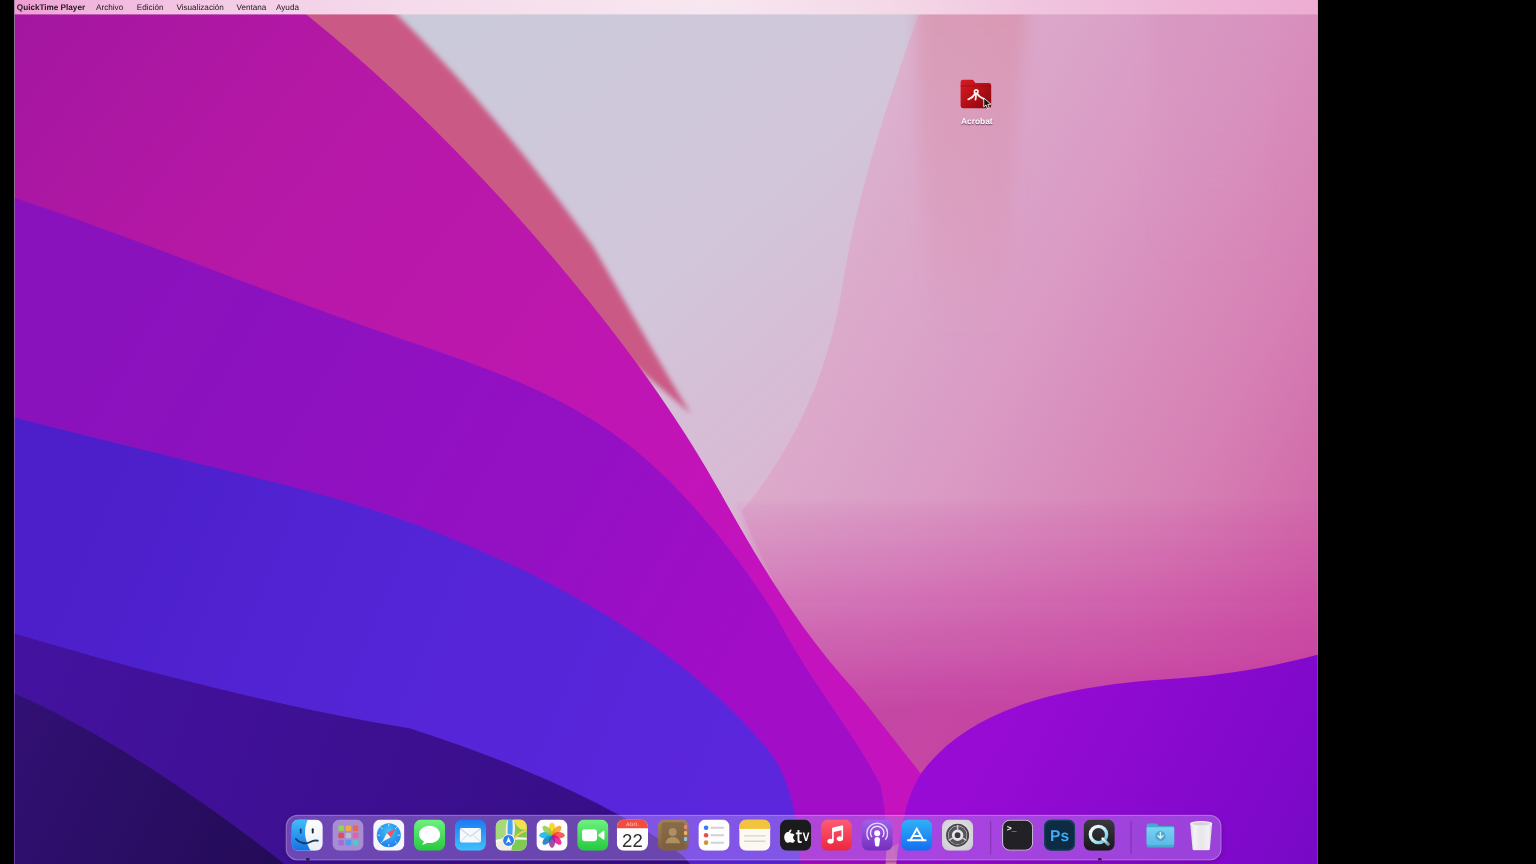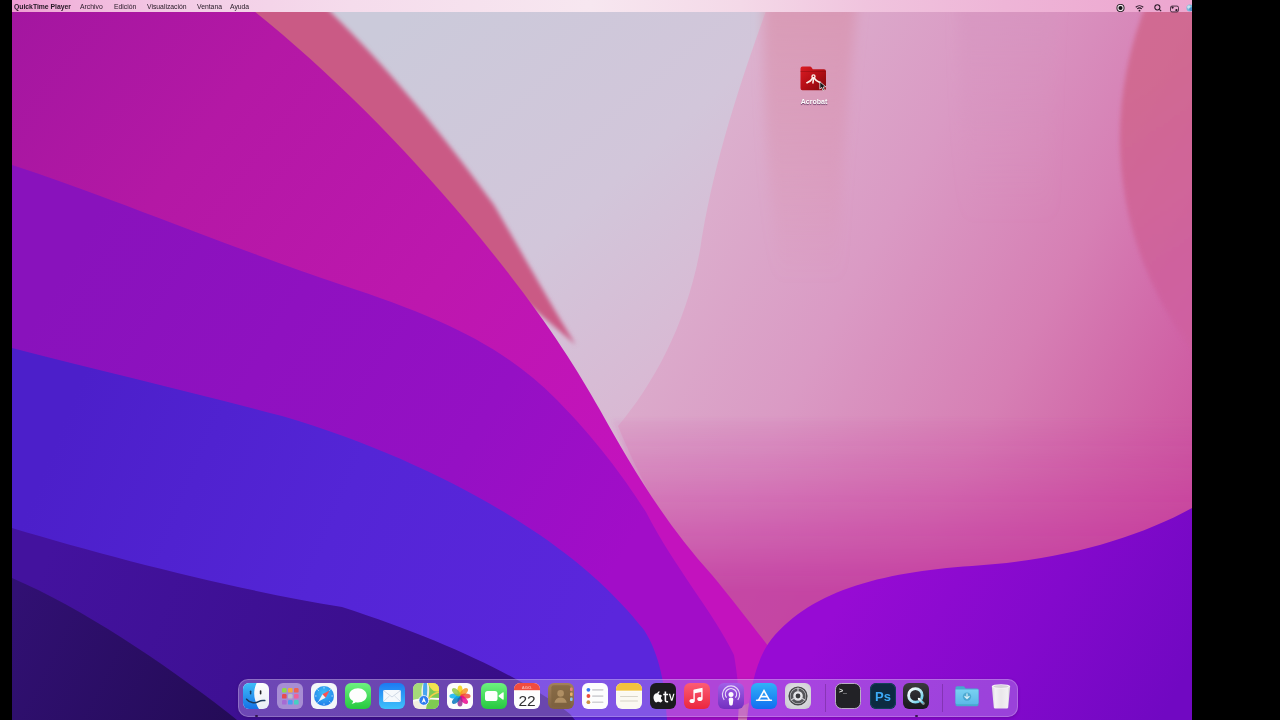--- a/index.html
+++ b/index.html
@@ -1,17 +1,17 @@
 <!DOCTYPE html>
 <html><head>
 <meta charset="utf-8">
 <style>
   html,body{margin:0;padding:0;background:#000;width:1280px;height:720px;overflow:hidden;}
   *{box-sizing:border-box;font-family:"Liberation Sans",sans-serif;}
-  #screen{position:absolute;left:12px;top:0;width:1180px;height:720px;overflow:hidden;background:#c9c8da;}
+  #screen{position:absolute;left:12px;top:0;width:1086px;height:720px;overflow:hidden;background:#c9c8da;}
   #wall{position:absolute;left:0;top:0;}
   #menubar{position:absolute;left:0;top:0;width:1256px;height:12px;
     background:linear-gradient(90deg,#ee9cd2 0%,#f1b6dc 5%,#f3cce6 14%,#f5dcec 27%,#f7e7f0 46%,#f4d9e8 58%,#f0c4de 68%,#eeb5d7 79%,#eda7d0 92%,#efa6ce 100%);
     font-size:6.8px;color:#221622;}
   #menubar .l{position:absolute;top:0;height:12px;line-height:13px;white-space:nowrap;}
   #dock{position:absolute;left:226px;top:679px;width:780px;height:37.5px;border-radius:10px;
     background:rgba(200,175,245,0.35);border:0.5px solid rgba(255,255,255,0.22);
     box-shadow:0 1px 3px rgba(40,0,60,0.25);}
   .dk{position:absolute;top:683px;}
   .dsep{position:absolute;top:684px;width:1px;height:28px;background:rgba(70,20,90,0.30);}

